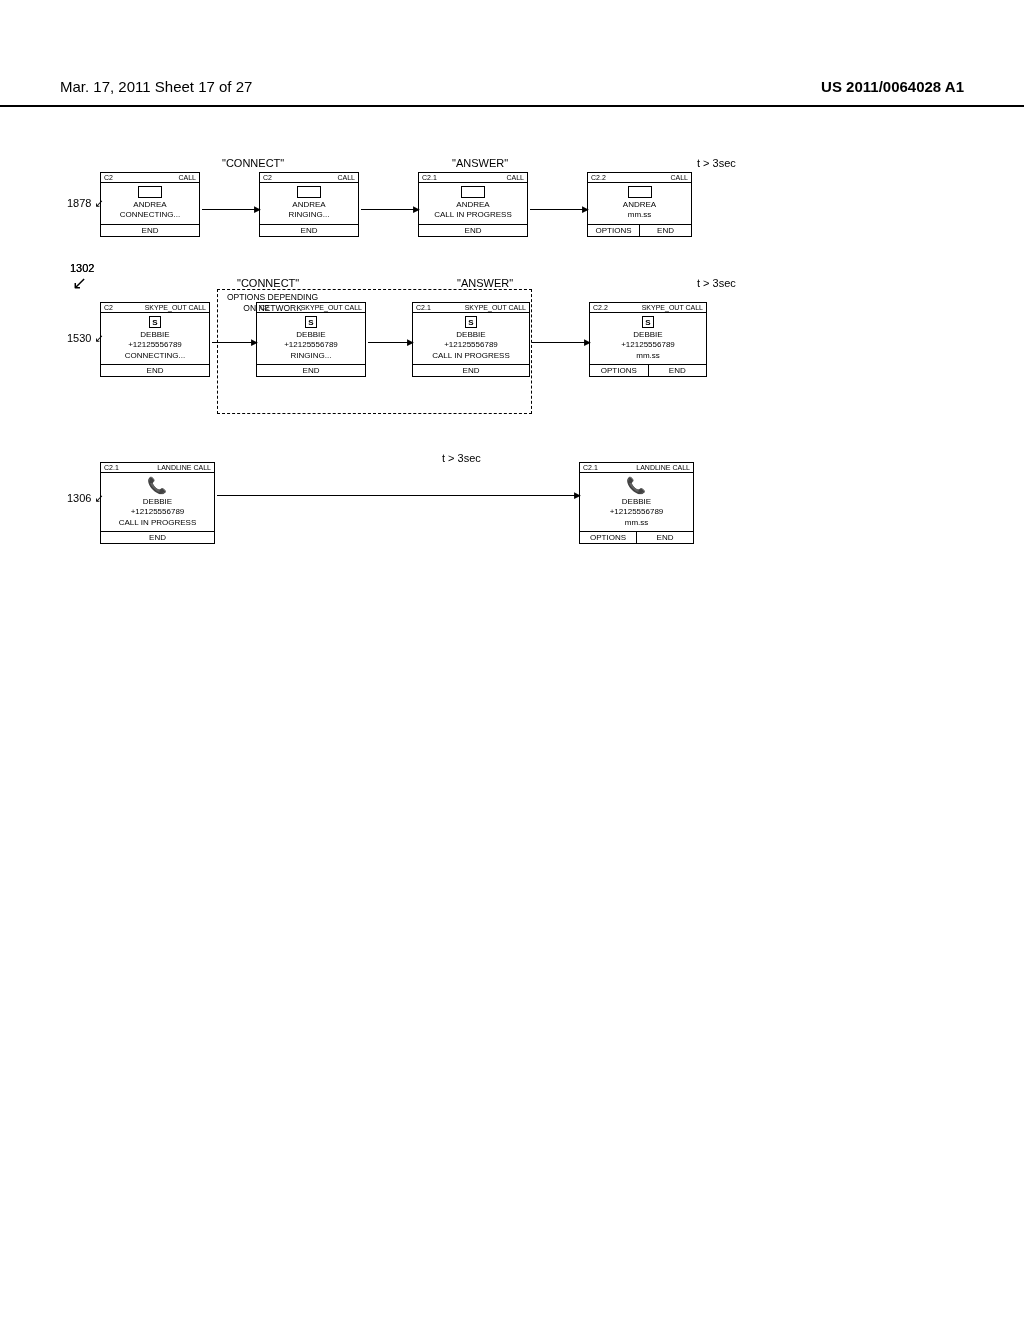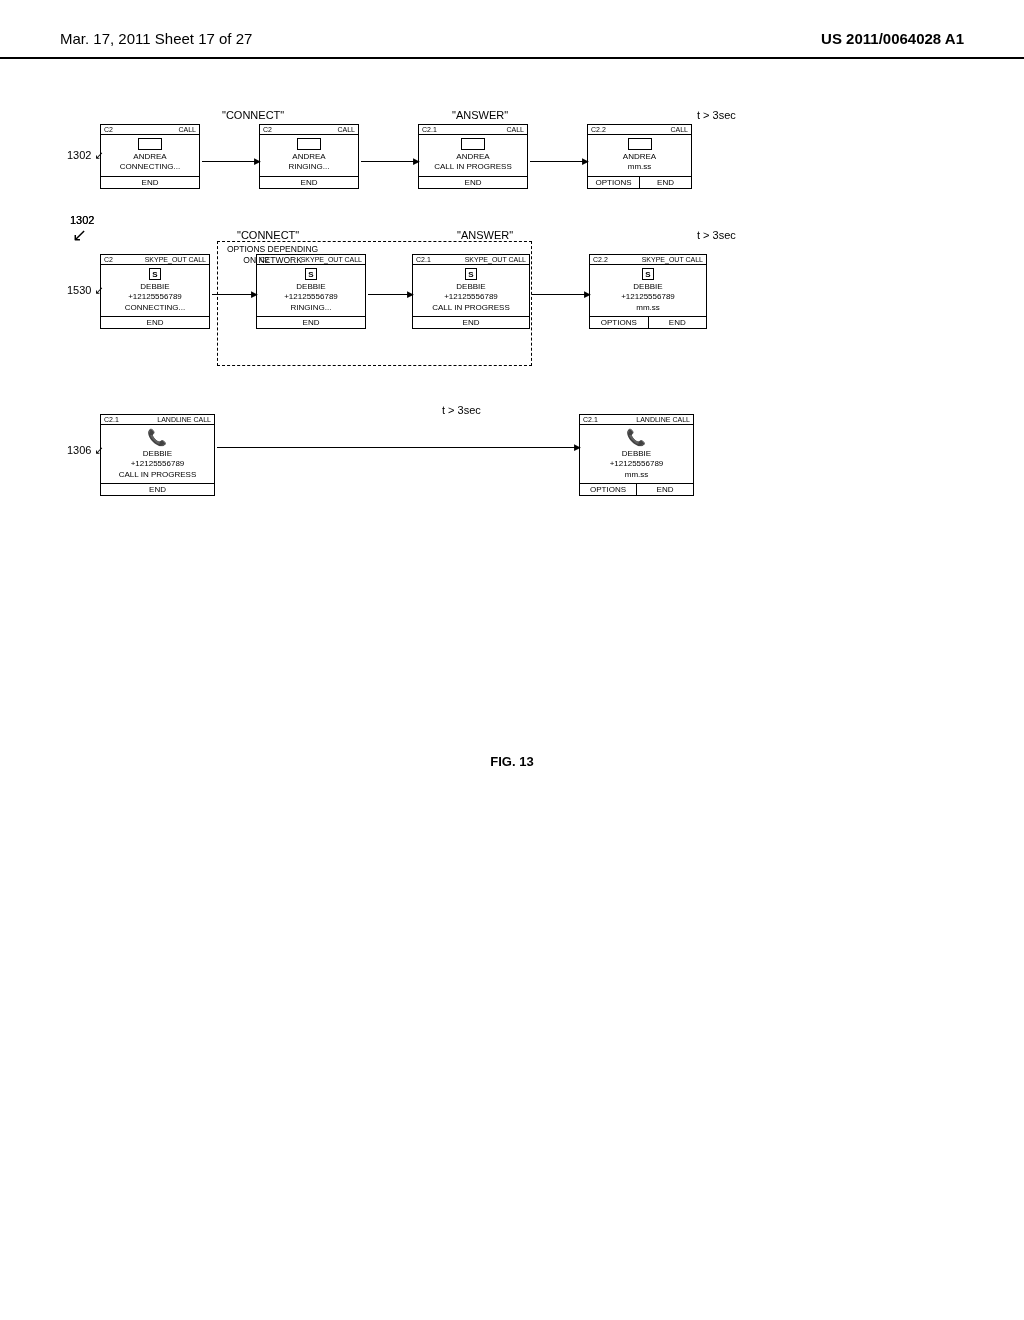--- a/index.html
+++ b/index.html
@@ -18,20 +18,21 @@
       align-items: baseline;
       padding: 30px 60px 10px 60px;
       border-bottom: 2px solid #000;
     }
     .header-left {
       font-weight: bold;
       font-size: 18px;
     }
     .header-center {
       font-size: 15px;
+      margin-top: 48px;
     }
     .header-right {
       font-size: 15px;
       font-weight: bold;
     }
 
     
     .content {
       padding: 40px 60px;
       position: relative;
@@ -127,21 +128,21 @@
       <div style="display:flex; flex-direction:column; align-items:center; padding:3px;">
         <div style="width:24px; height:12px; border:1px solid #000; margin-bottom:2px;"></div>
         <div style="text-align:center; line-height:1.3;">ANDREA<br>mm.ss</div>
       </div>
       <div style="border-top:1px solid #000; display:flex; font-size:8px;">
         <span style="flex:1; text-align:center; padding:1px; border-right:1px solid #000;">OPTIONS</span>
         <span style="flex:1; text-align:center; padding:1px;">END</span>
       </div>
     </div>
 
-    <div style="position:absolute; left:5px; top:50px; font-size:11px; font-family:Arial;">1302 ↙</div>
+    <div style="position:absolute; left:5px; top:50px; font-size:11px; font-family:Arial;">1878 ↙</div>
 
     <div style="position:absolute; left:175px; top:130px; font-size:11px; font-family:Arial;">"CONNECT"</div>
     <div style="position:absolute; left:395px; top:130px; font-size:11px; font-family:Arial;">"ANSWER"</div>
     <div style="position:absolute; left:635px; top:130px; font-size:11px; font-family:Arial;">t &gt; 3sec</div>
 
     <div style="position:absolute; left:165px; top:145px; font-size:8.5px; font-family:Arial; text-align:center; line-height:1.3; border:none;">OPTIONS DEPENDING<br>ON NETWORK</div>
 
     <div style="position:absolute; left:155px; top:142px; width:315px; height:125px; border:1px dashed #000;"></div>
 
     <div style="position:absolute; left:38px; top:155px; width:110px; border:1px solid #000; font-family:Arial; font-size:8px;">
@@ -245,16 +246,15 @@
         <div style="text-align:center; line-height:1.3;">DEBBIE<br>+12125556789<br>mm.ss</div>
       </div>
       <div style="border-top:1px solid #000; display:flex; font-size:8px;">
         <span style="flex:1; text-align:center; padding:1px; border-right:1px solid #000;">OPTIONS</span>
         <span style="flex:1; text-align:center; padding:1px;">END</span>
       </div>
     </div>
 
     <div style="position:absolute; left:5px; top:345px; font-size:11px; font-family:Arial;">1306 ↙</div>
 
-    <div style="position:absolute; left:0; bottom:-50px; width:100%; text-align:center; font-size:13px; font-weight:bold; font-family:Arial;">FIG. 13</div>
 
   </div>
 </div>
 
 </body></html>

